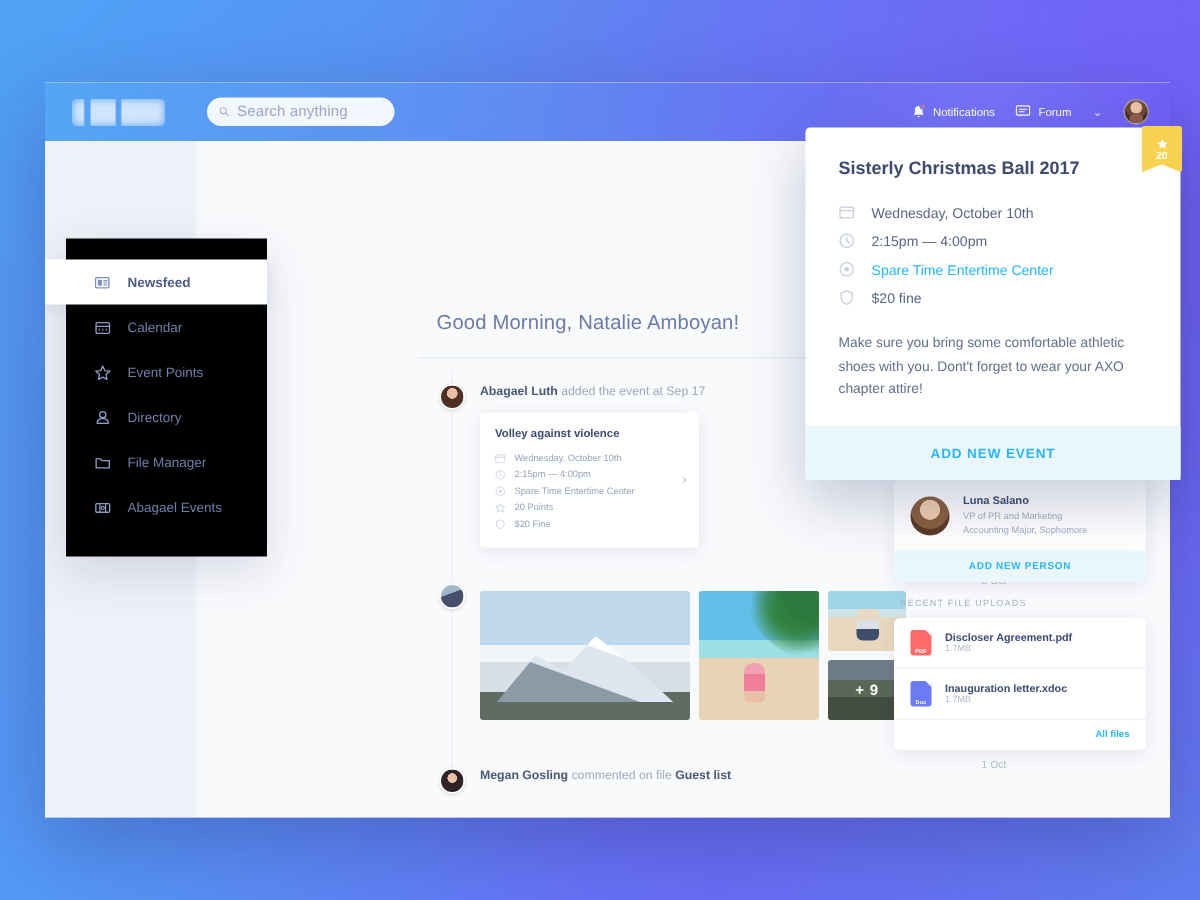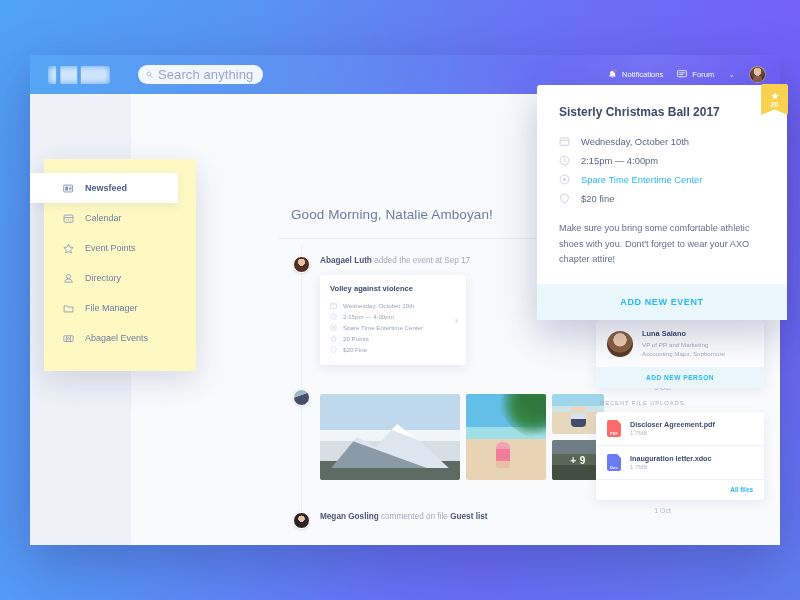--- a/index.html
+++ b/index.html
@@ -45,21 +45,21 @@
     filter: blur(3px);
     border-radius: 3px;
     -webkit-mask-image: linear-gradient(90deg,#000 0 12%, transparent 14% 19%, #000 21% 46%, transparent 48% 52%, #000 54% 100%);
     mask-image: linear-gradient(90deg,#000 0 12%, transparent 14% 19%, #000 21% 46%, transparent 48% 52%, #000 54% 100%);
   }
   .search-box {
     margin-left: 28px; width: 125px; height: 19px;
     background: rgba(255,255,255,.92); border-radius: 10px;
     display: flex; align-items: center; padding: 0 8px; gap: 5px;
   }
-  .search-box .ph { font-size: 13px; color: #9AA6C8; letter-spacing: .1px; }
+  .search-box .ph { font-size: 10px; color: #9AA6C8; letter-spacing: .1px; }
   .topbar-right {
     margin-left: auto; margin-right: 14px;
     display: flex; align-items: center; gap: 14px;
   }
   .tb-item { display: flex; align-items: center; gap: 5px; color:#fff; font-size: 7.6px; position: relative;}
   .bell-dot { position:absolute; left:5px; top:-1px; width:4px; height:4px; border-radius:50%; background:#FF5B6E; border:.7px solid #6B7FF2;}
   .chev { color: #D6D9FB; font-size: 8px; line-height: 1; }
   .avatar {
     width: 17px; height: 17px; border-radius: 50%;
     background: radial-gradient(circle at 50% 32%, #E9C3A8 0 30%, #6C4230 32% 55%, #3D2A24 57% 100%);
@@ -69,22 +69,22 @@
   .avatar:after{content:"";position:absolute;left:22%;bottom:0;width:56%;height:38%;border-radius:45% 45% 0 0;background:#8E5B49;}
 
   
   .body-row { display: flex; height: 451px; }
   .rail { width: 101px; background: #EEF1F7; flex: none; }
   .content { flex: 1; background: #F9FAFC; position: relative; overflow: hidden; }
 
   
   .sidebar {
     position: absolute; left: 14px; top: 104px;
-    width: 152px; padding: 14px 0 18px;
-    background: #fef9c3;
+    width: 134px; padding: 14px 0 18px;
+    background: #000000;
     box-shadow: 0 10px 30px rgba(40,55,110,.16);
     z-index: 6;
   }
   .side-item {
     display: flex; align-items: center; gap: 11px;
     height: 30px; padding-left: 19px; color: #6E7FA8; font-size: 9px;
   }
   .side-item.active {
     background: #FFFFFF; color: #4A5C8C; font-weight: bold;
     box-shadow: 0 3px 10px rgba(40,55,110,.09);

